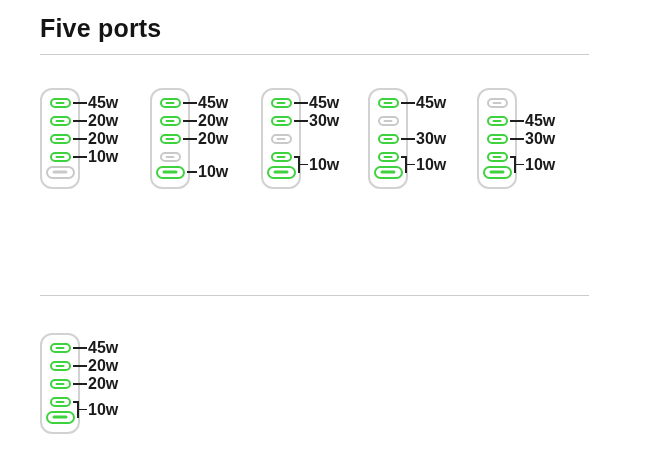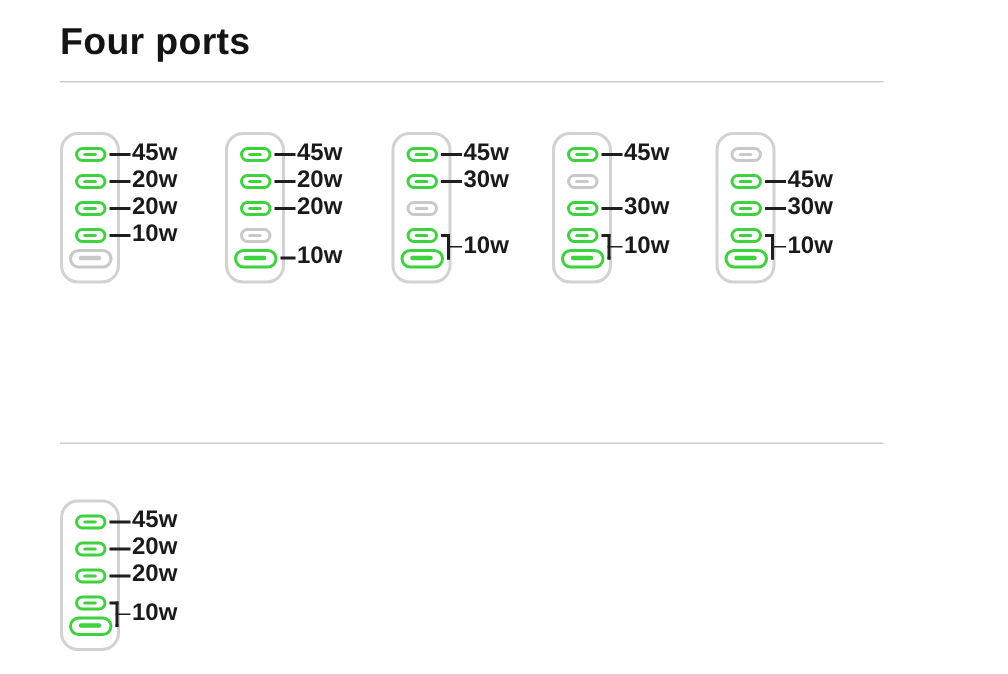--- a/index.html
+++ b/index.html
@@ -77,21 +77,21 @@
     font-size: 16px;
     font-weight: 700;
     color: var(--label-text, #1a1a1a);
     white-space: nowrap;
   }
 </style>
 </head>
 <body>
 
 <div class="page">
-  <h2 class="section-title" style="top:14px">Four ports</h2>
+  <h2 class="section-title" style="top:14px">Five ports</h2>
   <div class="divider" style="top:54px"></div>
   <div class="device-row" style="top:88px; height:106px">
       <div class="device" style="left: 0px;">
         <div class="device-body"></div>
         <div class="port small active" style="left: 9.5px; top: 10px;">
           <div class="dash"></div>
         </div>
         <div class="cline" style="left: 32.5px; top: 14.25px; width: 14.5px; height: 1.5px;"></div>
         <div class="plabel" style="top: 15px;">45w</div>
         <div class="port small active" style="left: 9.5px; top: 28px;">

